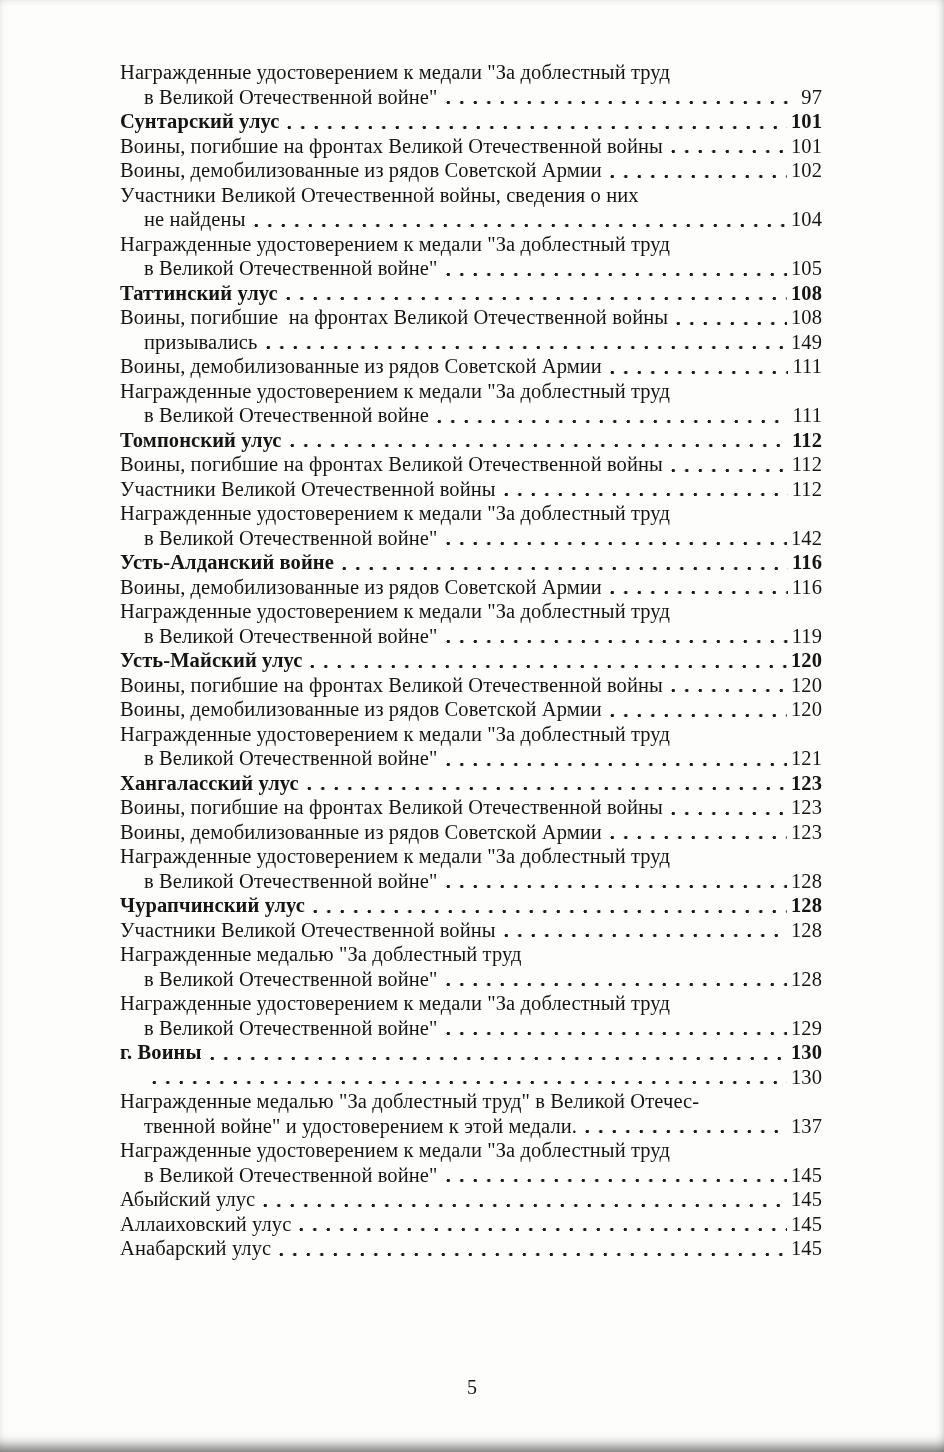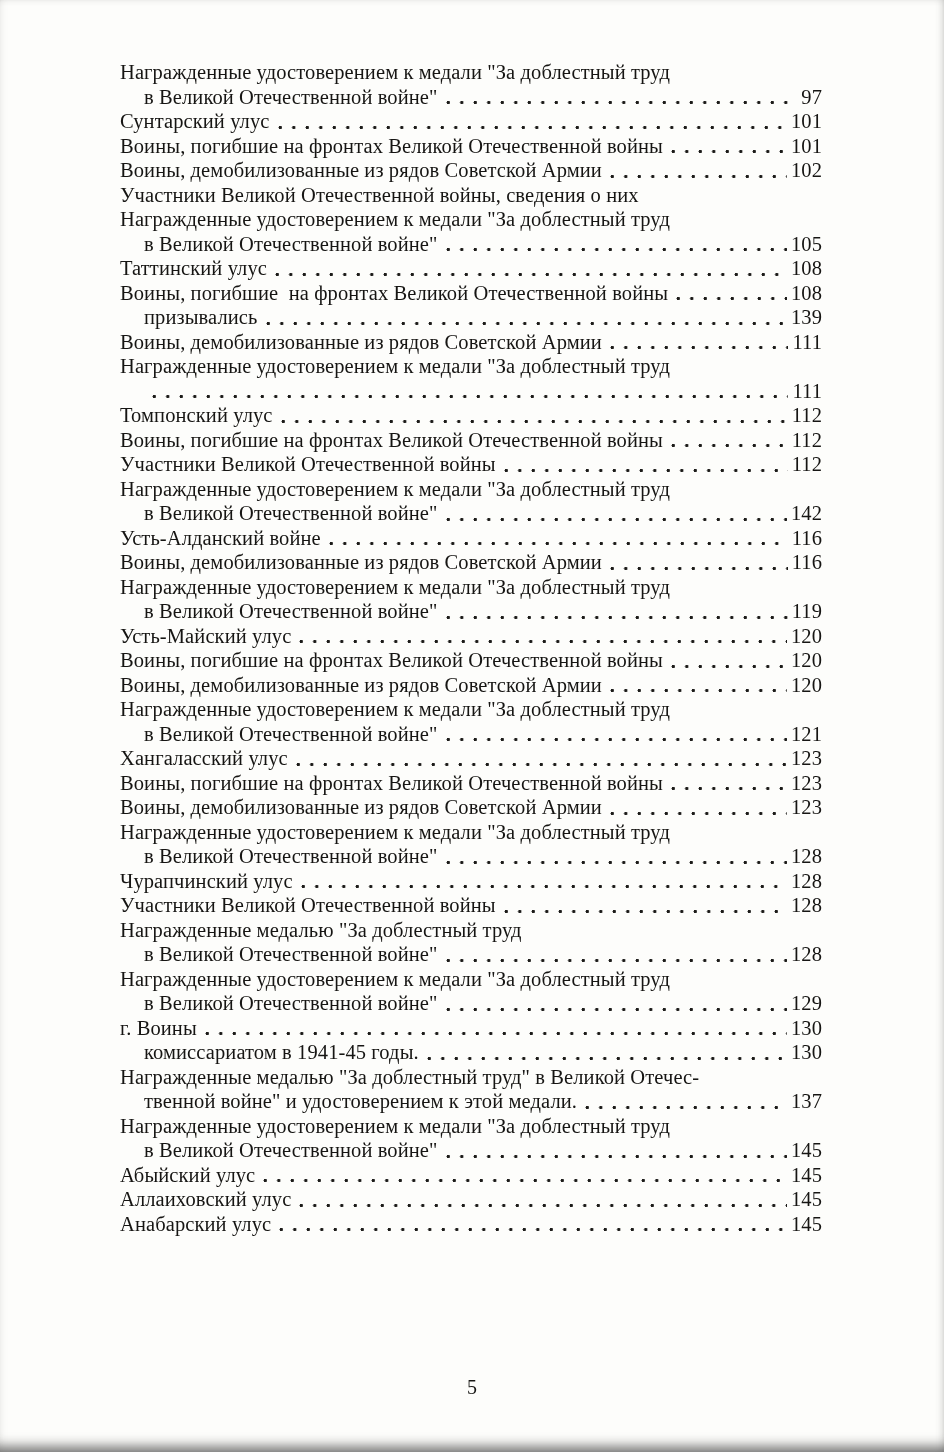--- a/index.html
+++ b/index.html
@@ -24,21 +24,21 @@
     position: absolute;
     left: 120px;
     top: 60px;
     width: 702px;
     font-size: 20.5px;
     line-height: 24.5px;
     color: #161513;
     letter-spacing: 0.1px;
   }
   .entry { width: 100%; }
-  .entry.bold .txt, .entry.bold .pg { font-weight: 400; }
+  .entry.bold .txt, .entry.bold .pg { font-weight: 700; }
   .line { display: flex; align-items: baseline; width: 100%; }
   .line.cont { padding-left: 24px; }
   .txt { white-space: pre-wrap; }
   .leader {
     flex: 1 1 auto;
     min-width: 14px;
     align-self: flex-end;
     height: 7px;
     margin: 0 4px 3px 8px;
     background-image: radial-gradient(circle at 2.2px 3.5px, #1c1b19 1.45px, rgba(0,0,0,0) 1.95px);
@@ -89,20 +89,25 @@
         <div class="line">
           <span class="txt">Воины, демобилизованные из рядов Советской Армии</span>
           <span class="leader"></span>
           <span class="pg">102</span>
         </div>
       </div>
       <div class="entry">
         <div class="line">
           <span class="txt">Участники Великой Отечественной войны, сведения о них</span>
         </div>
+        <div class="line cont">
+          <span class="txt">не найдены</span>
+          <span class="leader"></span>
+          <span class="pg">104</span>
+        </div>
       </div>
       <div class="entry">
         <div class="line">
           <span class="txt">Награжденные удостоверением к медали "За доблестный труд</span>
         </div>
         <div class="line cont">
           <span class="txt">в Великой Отечественной войне"</span>
           <span class="leader"></span>
           <span class="pg">105</span>
         </div>
@@ -118,35 +123,36 @@
         <div class="line">
           <span class="txt">Воины, погибшие  на фронтах Великой Отечественной войны</span>
           <span class="leader"></span>
           <span class="pg">108</span>
         </div>
       </div>
       <div class="entry">
         <div class="line cont">
           <span class="txt">призывались</span>
           <span class="leader"></span>
-          <span class="pg">139</span>
+          <span class="pg">149</span>
         </div>
       </div>
       <div class="entry">
         <div class="line">
           <span class="txt">Воины, демобилизованные из рядов Советской Армии</span>
           <span class="leader"></span>
           <span class="pg">111</span>
         </div>
       </div>
       <div class="entry">
         <div class="line">
           <span class="txt">Награжденные удостоверением к медали "За доблестный труд</span>
         </div>
         <div class="line cont">
+          <span class="txt">в Великой Отечественной войне</span>
           <span class="leader"></span>
           <span class="pg">111</span>
         </div>
       </div>
       <div class="entry bold">
         <div class="line">
           <span class="txt">Томпонский улус</span>
           <span class="leader"></span>
           <span class="pg">112</span>
         </div>
@@ -297,21 +303,20 @@
       </div>
       <div class="entry bold">
         <div class="line">
           <span class="txt">г. Воины</span>
           <span class="leader"></span>
           <span class="pg">130</span>
         </div>
       </div>
       <div class="entry">
         <div class="line cont">
-          <span class="txt">комиссариатом в 1941-45 годы.</span>
           <span class="leader"></span>
           <span class="pg">130</span>
         </div>
       </div>
       <div class="entry">
         <div class="line">
           <span class="txt">Награжденные медалью "За доблестный труд" в Великой Отечес-</span>
         </div>
         <div class="line cont">
           <span class="txt">твенной войне" и удостоверением к этой медали.</span>

